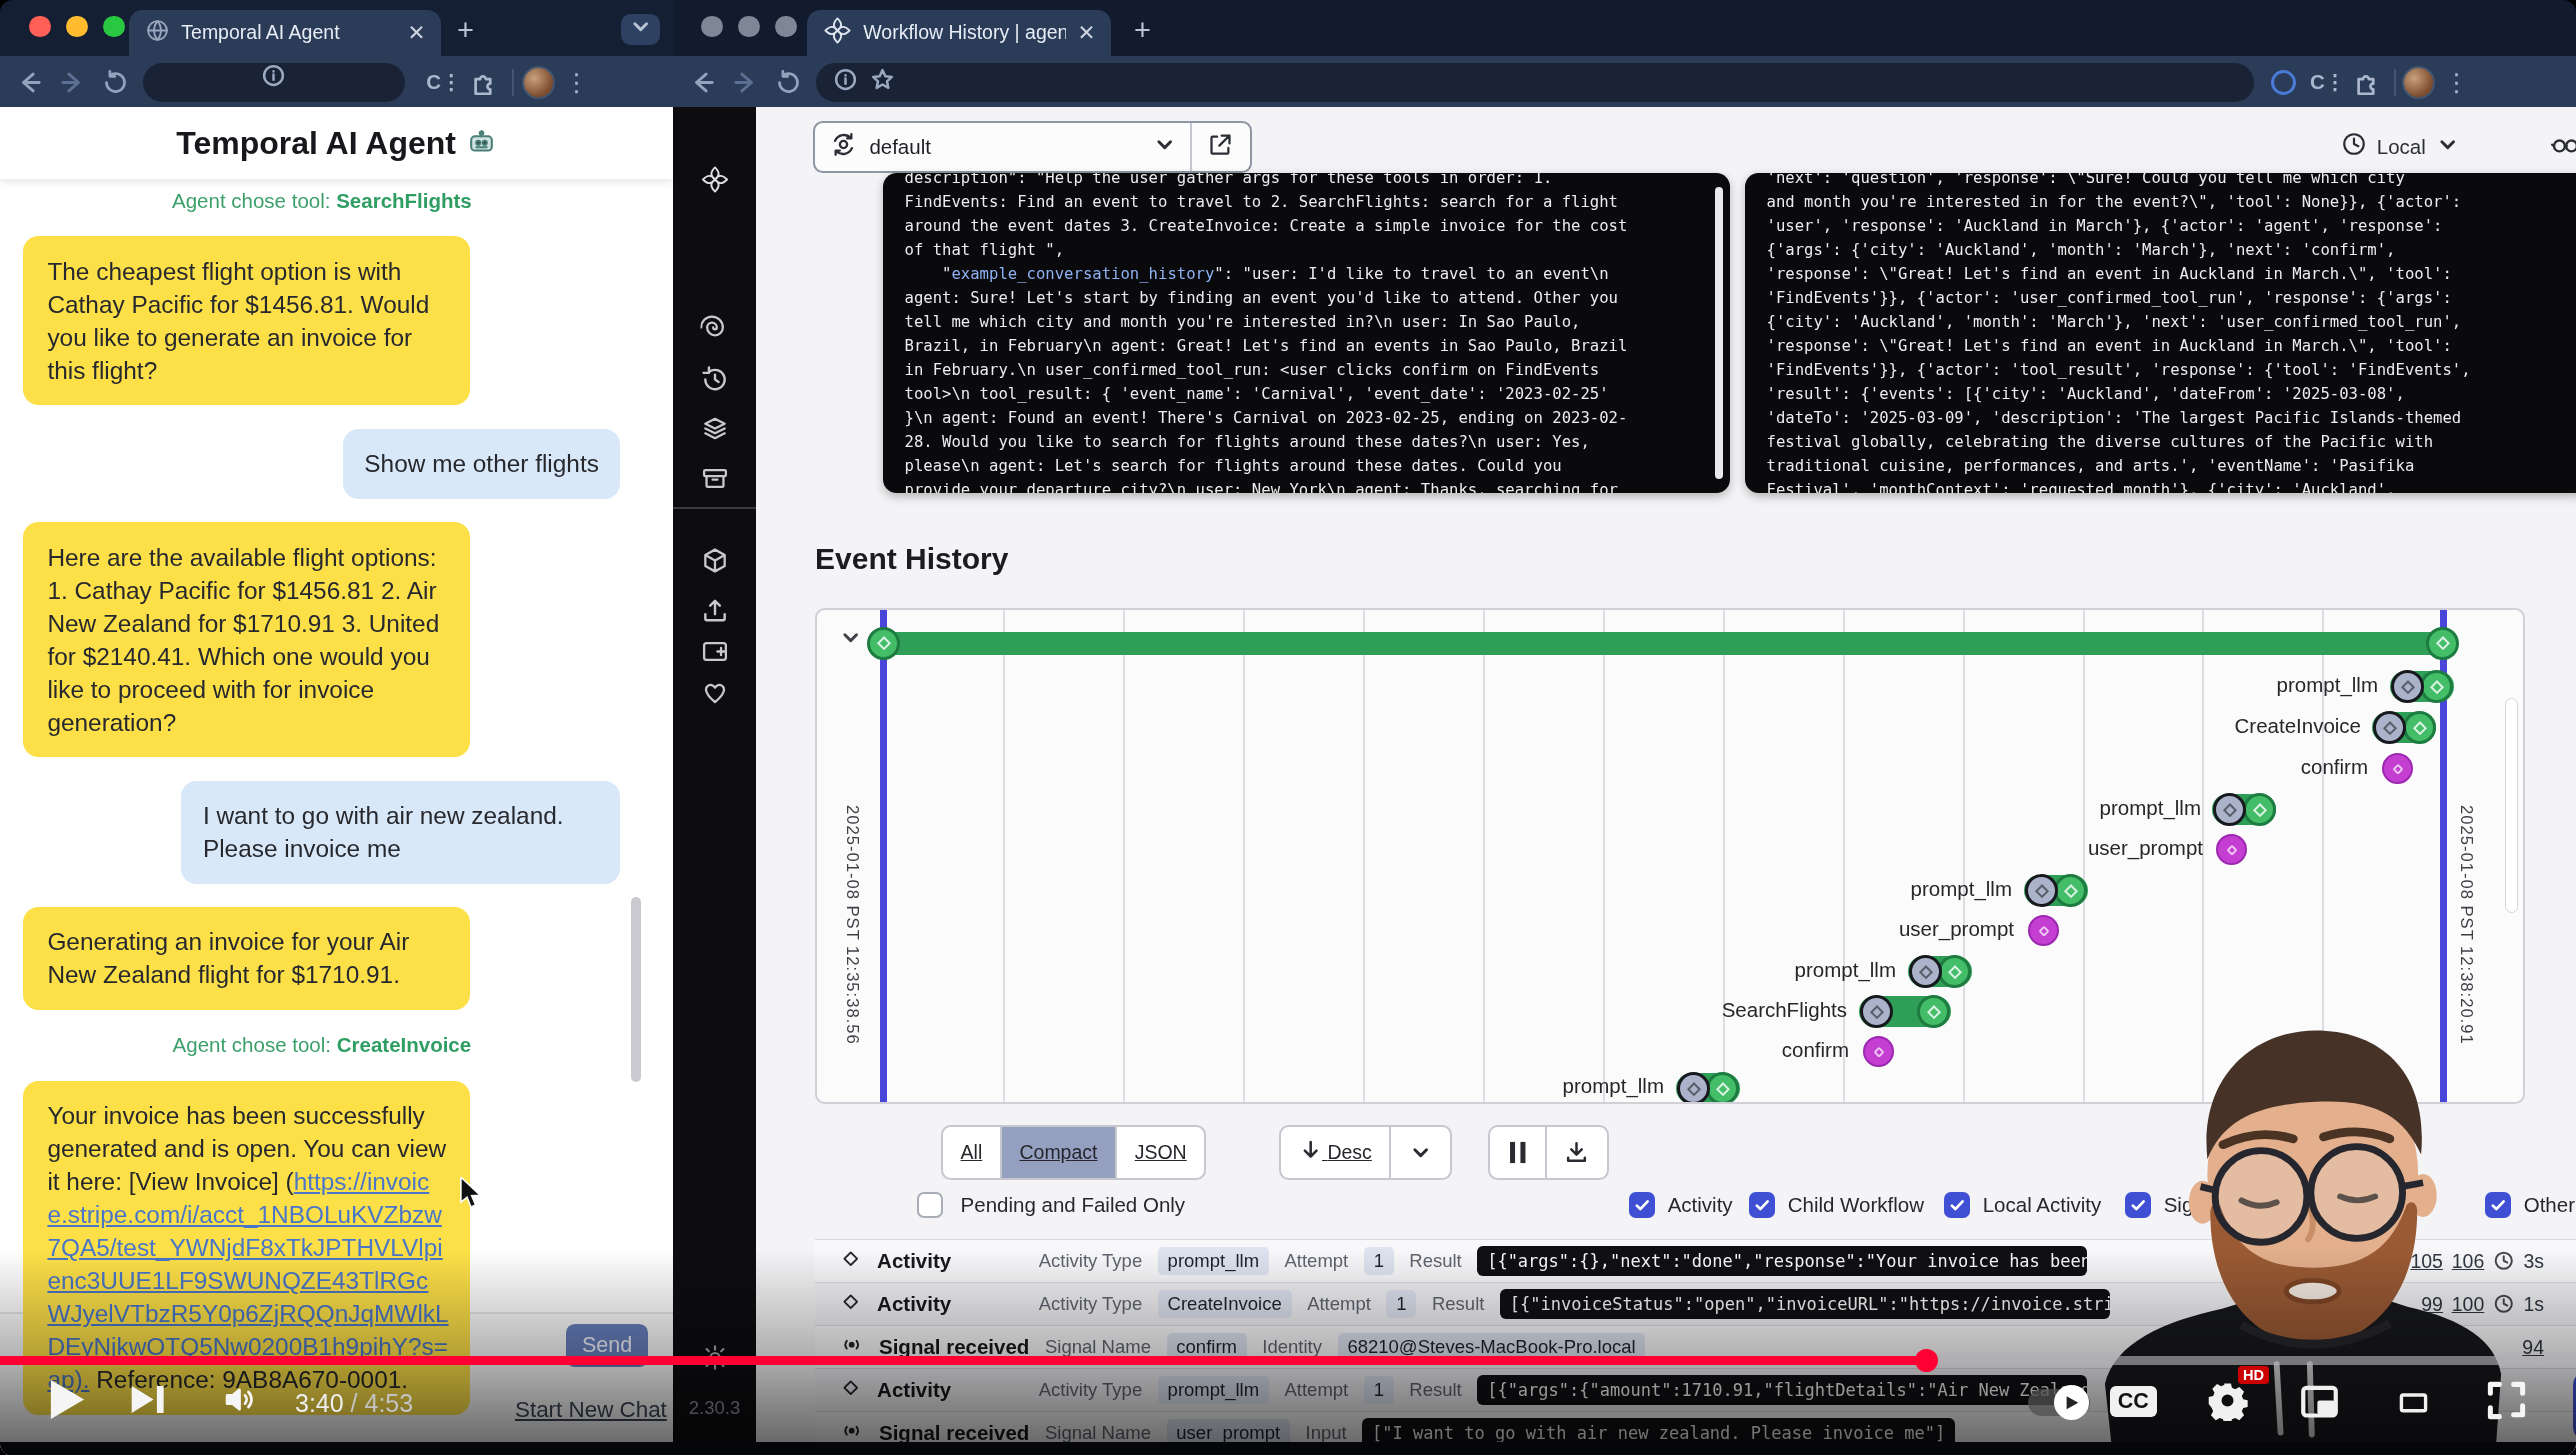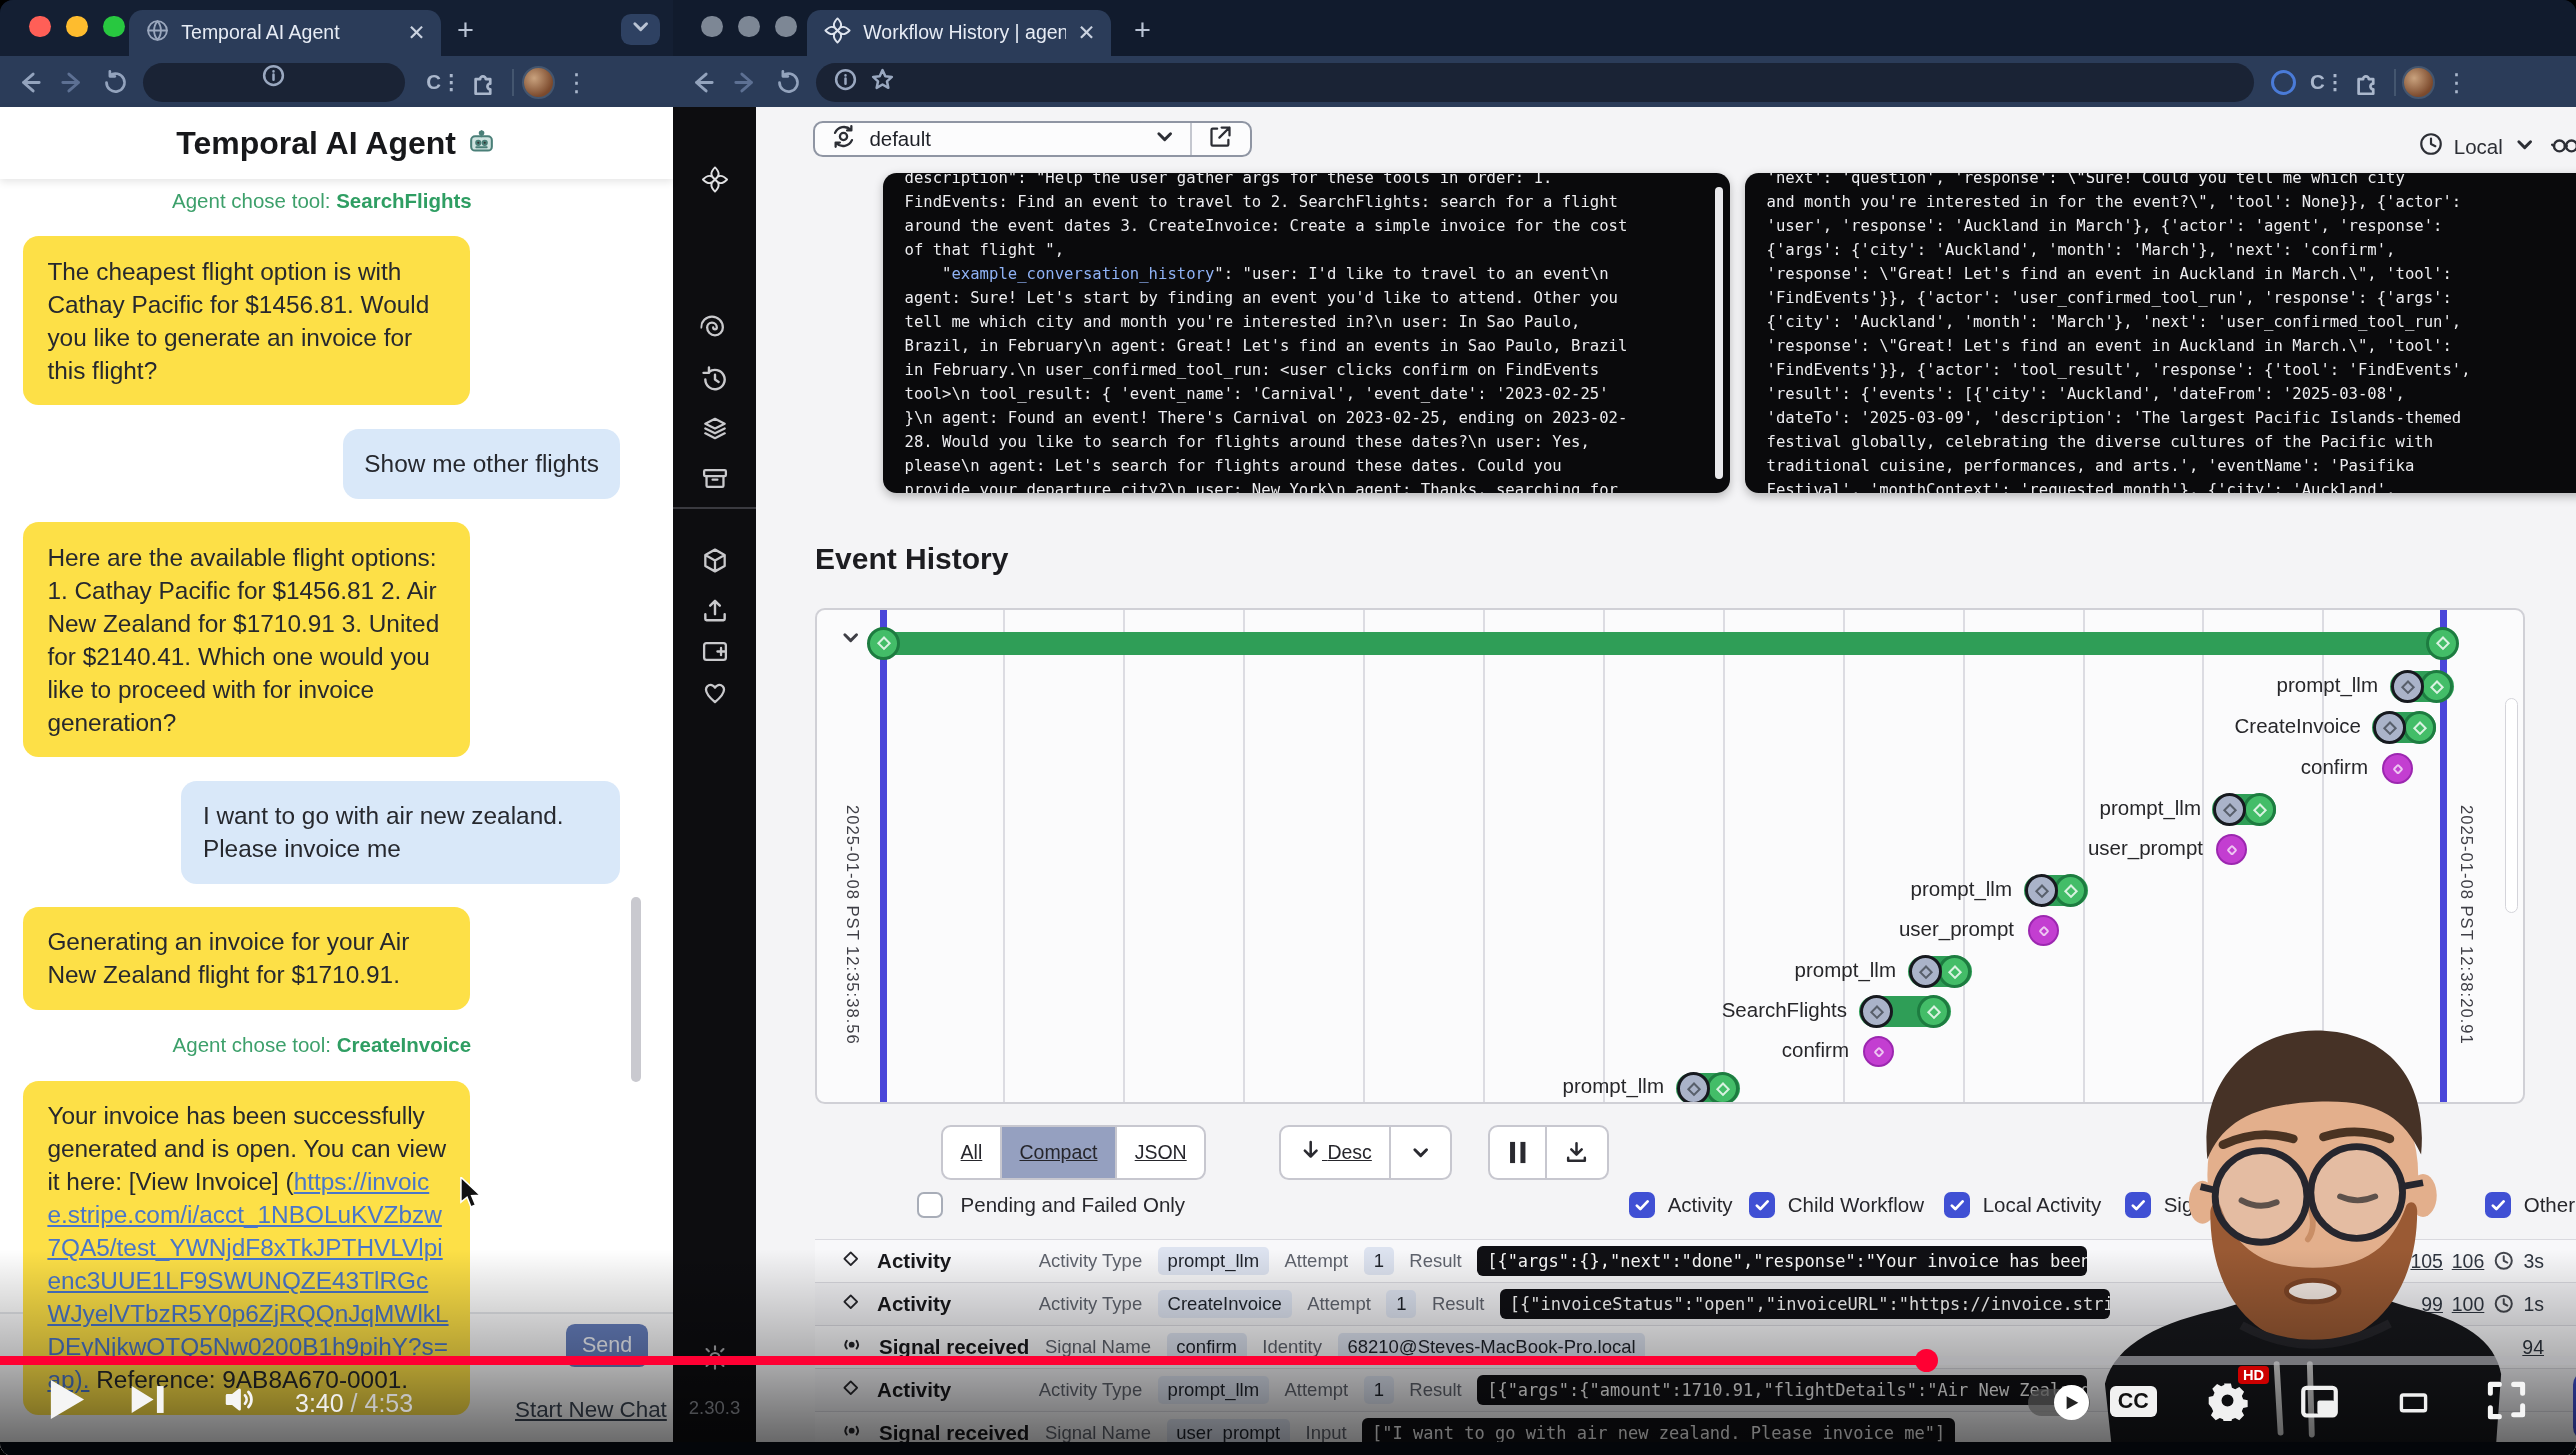--- a/index.html
+++ b/index.html
@@ -47,21 +47,21 @@
   .sendbtn{position:absolute;right:25px;top:9.8px;width:82px;height:43px;border-radius:8.8px;background:#667fbe;
            color:#f2f5fb;font-size:21.5px;display:flex;align-items:center;justify-content:center;}
   .startnew{position:absolute;left:515px;top:1290px;font-size:22.4px;color:#3c4654;text-decoration:underline;}
 
   
   .side{position:absolute;left:0;top:0;width:83px;bottom:0;background:#0d0d10;display:block;z-index:2;}
   .side .ic{position:absolute;left:50%;transform:translateX(-50%);opacity:.92;}
   .side .divider{position:absolute;left:0;right:0;height:2px;background:#3a3a40;}
   .version{position:absolute;left:0;right:0;text-align:center;color:#8d9097;font-size:18.5px;}
   .tcontent{position:absolute;left:83px;top:0;right:0;bottom:0;background:#f4f4f6;}
-  .nsbar{position:absolute;left:57px;top:13.7px;width:439px;height:36px;border:2px solid #8f95a3;border-radius:9.8px;
+  .nsbar{position:absolute;left:57px;top:13.7px;width:439px;height:52px;border:2px solid #8f95a3;border-radius:9.8px;
          background:#fcfcfd;display:flex;align-items:center;}
   .nsbar .nm{font-size:20.5px;color:#1d1f26;flex:1;margin-left:11.7px;}
   .nsbar .sep{width:2px;align-self:stretch;background:#c4c7cf;margin-left:13.7px;}
   .localsel{position:absolute;top:24.4px;display:flex;align-items:center;gap:9.8px;color:#2c2e35;font-size:20.5px;}
   .codepanel{position:absolute;top:66px;width:847px;height:320px;background:#0a0a0c;border-radius:13.7px;
              overflow:hidden;padding:9.8px 21.5px 0 21.5px;box-shadow:0 3.9px 9.8px rgba(0,0,0,.25);}
   .codepanel .ln{font-family:"DejaVu Sans Mono",monospace;font-size:15.6px;line-height:24px;color:#ededf0;white-space:pre;}
   .codepanel .ln:first-child{margin-top:-16.6px;}
   .codepanel .key{color:#8fb2f5;}
   .codepanel .sb{position:absolute;right:6.8px;top:13.7px;bottom:13.7px;width:7.8px;border-radius:3.9px;background:#e9e9ec;}
@@ -319,21 +319,21 @@
               </svg></span>
           <span class="nm">default</span>
           <span id="ns-chev"><svg width="23.4" height="23.4" viewBox="0 0 24 24" fill="none" stroke="#2c2e35" stroke-width="3" stroke-linecap="round" stroke-linejoin="round">
                 <path d="M6 9 l6 6 6-6"></path>
               </svg></span>
           <span class="sep"></span>
           <span style="margin:0 15.6px;" id="ns-ext"><svg width="27" height="27" viewBox="0 0 24 24" fill="none" stroke="#2c2e35" stroke-width="2" stroke-linecap="round" stroke-linejoin="round">
                 <path d="M9 5 H5 a1 1 0 0 0 -1 1 v13 a1 1 0 0 0 1 1 h13 a1 1 0 0 0 1-1 v-4 M13 4 h7 v7 M20 4 L11 13"></path>
               </svg></span>
         </div>
-        <div class="localsel" style="left:1662px;">
+        <div class="localsel" style="left:1585px;">
           <span id="loc-clk"><svg width="26" height="26" viewBox="0 0 24 24" fill="none" stroke="#2c2e35" stroke-width="2" stroke-linecap="round" stroke-linejoin="round">
                 <circle cx="12" cy="12" r="9"></circle>
                 <path d="M12 7 v5 l4 2"></path>
               </svg></span>
           <span>Local</span>
           <span id="loc-chev"><svg width="23.4" height="23.4" viewBox="0 0 24 24" fill="none" stroke="#2c2e35" stroke-width="3" stroke-linecap="round" stroke-linejoin="round">
                 <path d="M6 9 l6 6 6-6"></path>
               </svg></span>
         </div>
         <span class="abs" style="left:1793px;top:21.5px;" id="glasses-ic"><svg width="33" height="29" viewBox="0 0 24 24" fill="none" stroke="#2c2e35" stroke-width="2" stroke-linecap="round" stroke-linejoin="round">

